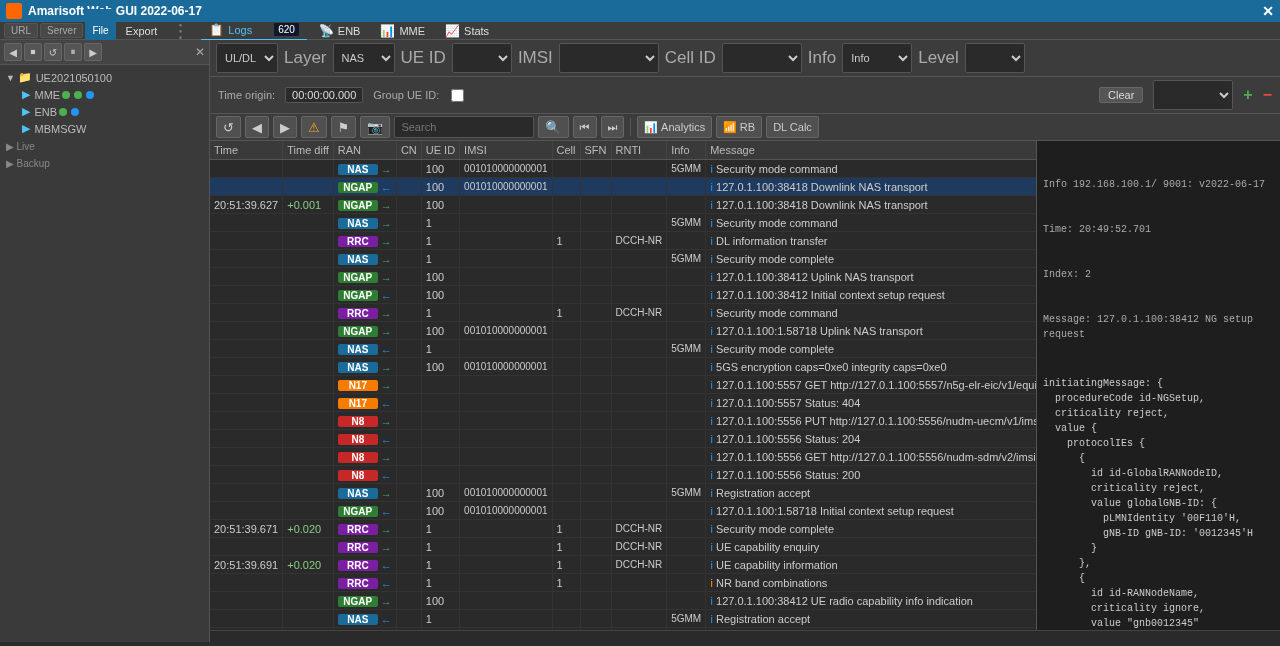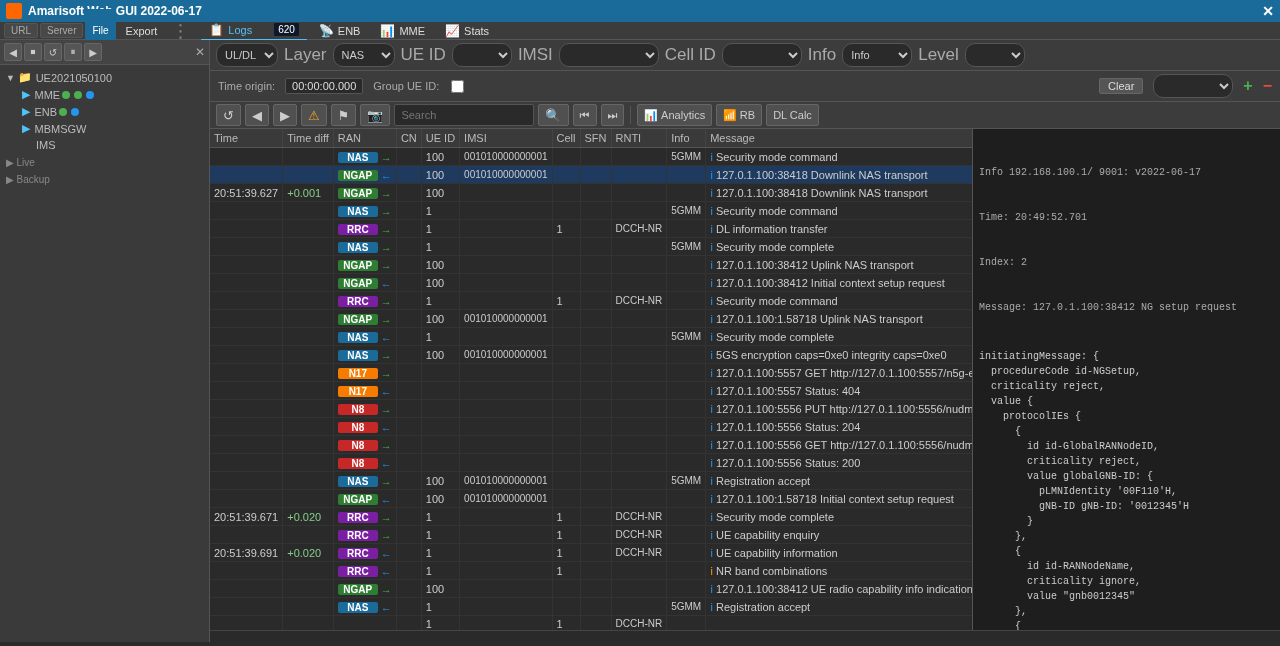--- a/index.html
+++ b/index.html
@@ -32,21 +32,21 @@
     .tree-child { display: flex; align-items: center; padding: 2px 6px 2px 22px; cursor: pointer; color: #bbb; }
     .dot-green { width: 8px; height: 8px; background: #4caf50; border-radius: 50%; display: inline-block; margin: 0 2px; }
     .dot-blue { width: 8px; height: 8px; background: #2196f3; border-radius: 50%; display: inline-block; margin: 0 2px; }
     .tree-section { font-size: 10px; color: #888; padding: 4px 6px 2px; }
 
     
     #right-panel { flex: 1; display: flex; flex-direction: column; overflow: hidden; }
 
     
     #controls-bar { background: #3c3c3c; border-bottom: 1px solid #555; padding: 3px 6px; display: flex; align-items: center; gap: 6px; flex-wrap: wrap; }
-    .ctrl-select { background: #2a2a2a; color: #ccc; border: 1px solid #555; padding: 2px 4px; font-size: 11px; border-radius: 10px; height: 24px; cursor: pointer; }
+    .ctrl-select { background: #2a2a2a; color: #ccc; border: 1px solid #555; padding: 2px 4px; font-size: 11px; border-radius: 2px; height: 30px; cursor: pointer; }
     .ctrl-label { color: #aaa; font-size: 17px; }
 
     
     #time-bar { background: #3c3c3c; border-bottom: 1px solid #555; padding: 3px 8px; display: flex; align-items: center; gap: 10px; font-size: 11px; }
     .time-label { color: #aaa; }
     .time-value { color: #ddd; background: #2a2a2a; border: 1px solid #555; padding: 1px 6px; border-radius: 2px; }
     .group-label { color: #aaa; }
     .clear-btn { background: #555; color: #ddd; border: 1px solid #666; padding: 1px 8px; border-radius: 2px; cursor: pointer; font-size: 11px; }
     .add-btn { color: #4caf50; cursor: pointer; font-size: 16px; font-weight: bold; }
     .minus-btn { color: #e74c3c; cursor: pointer; font-size: 16px; font-weight: bold; }
@@ -69,21 +69,21 @@
     .proto-badge { display: inline-block; padding: 0 5px; border-radius: 2px; color: white; font-size: 10px; font-weight: bold; text-align: center; min-width: 40px; }
     .proto-nas { background: #1a6b9a; }
     .proto-ngap { background: #2e7d32; }
     .proto-rrc { background: #7b1fa2; }
     .proto-n17 { background: #f57c00; }
     .proto-n8 { background: #c62828; }
     .info-icon { color: #2196f3; margin-right: 3px; }
     .info-nr { color: #ff9800; margin-right: 3px; }
 
     
-    #detail-panel { width: 308px; background: #1e1e1e; border-left: 1px solid #555; overflow-y: auto; padding: 6px; font-size: 10px; color: #ccc; font-family: 'Courier New', monospace; white-space: pre-wrap; line-height: 1.5; }
+    #detail-panel { width: 244px; background: #1e1e1e; border-left: 1px solid #555; overflow-y: auto; padding: 6px; font-size: 10px; color: #ccc; font-family: 'Courier New', monospace; white-space: pre-wrap; line-height: 1.5; }
 
     
     ::-webkit-scrollbar { width: 8px; height: 8px; }
     ::-webkit-scrollbar-track { background: #2a2a2a; }
     ::-webkit-scrollbar-thumb { background: #555; border-radius: 4px; }
 
     .row-highlight { background: #1e3a5f !important; }
 
     
     #bottom-scroll { height: 12px; background: #2a2a2a; border-top: 1px solid #444; }
@@ -159,23 +159,20 @@
         </div>
         <div class="tree-child">
           <span style="color:#4fc3f7; margin-right:4px;">▶</span>
           <span>ENB</span>
           <span class="dot-green"></span>
           <span class="dot-blue"></span>
         </div>
         <div class="tree-child">
           <span style="color:#4fc3f7; margin-right:4px;">▶</span>
           <span>MBMSGW</span>
-        </div>
-        <div class="tree-child">
-          <span style="padding-left:14px;">IMS</span>
         </div>
       </div>
       <div class="tree-section">
         <span>▶</span>
         <span style="cursor:pointer;">Live</span>
       </div>
       <div class="tree-section">
         <span>▶</span>
         <span style="cursor:pointer;">Backup</span>
       </div>

